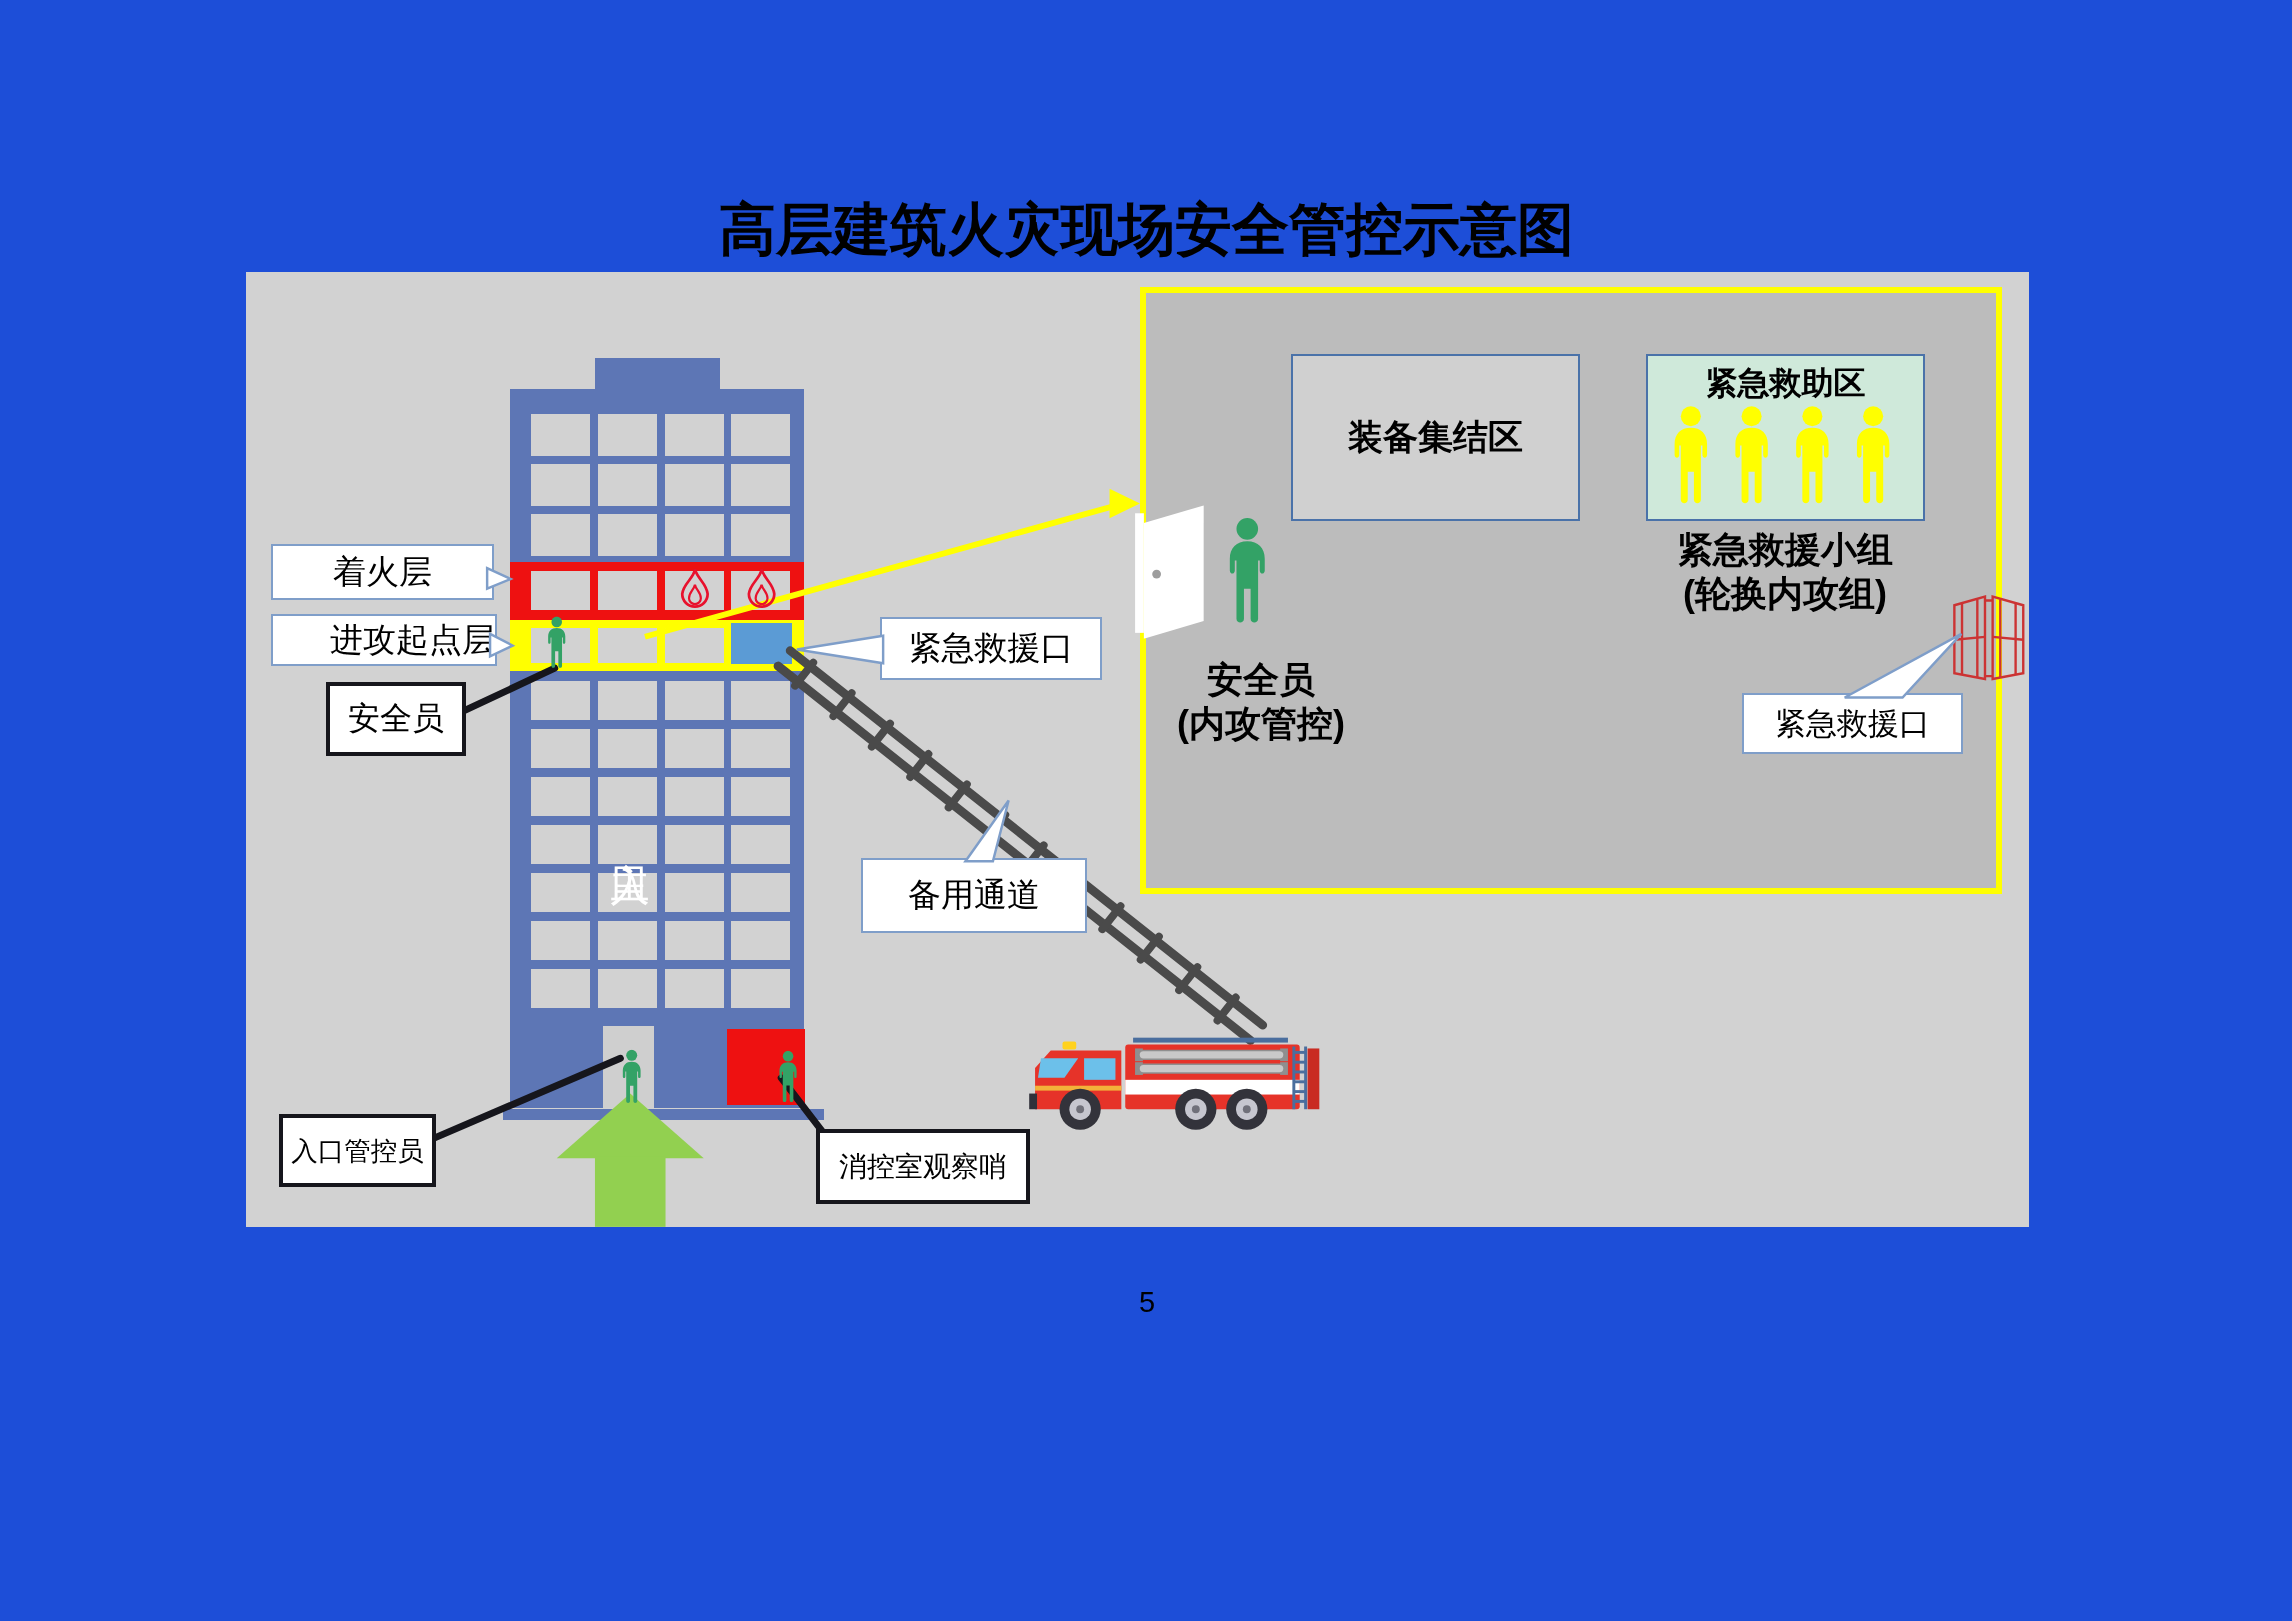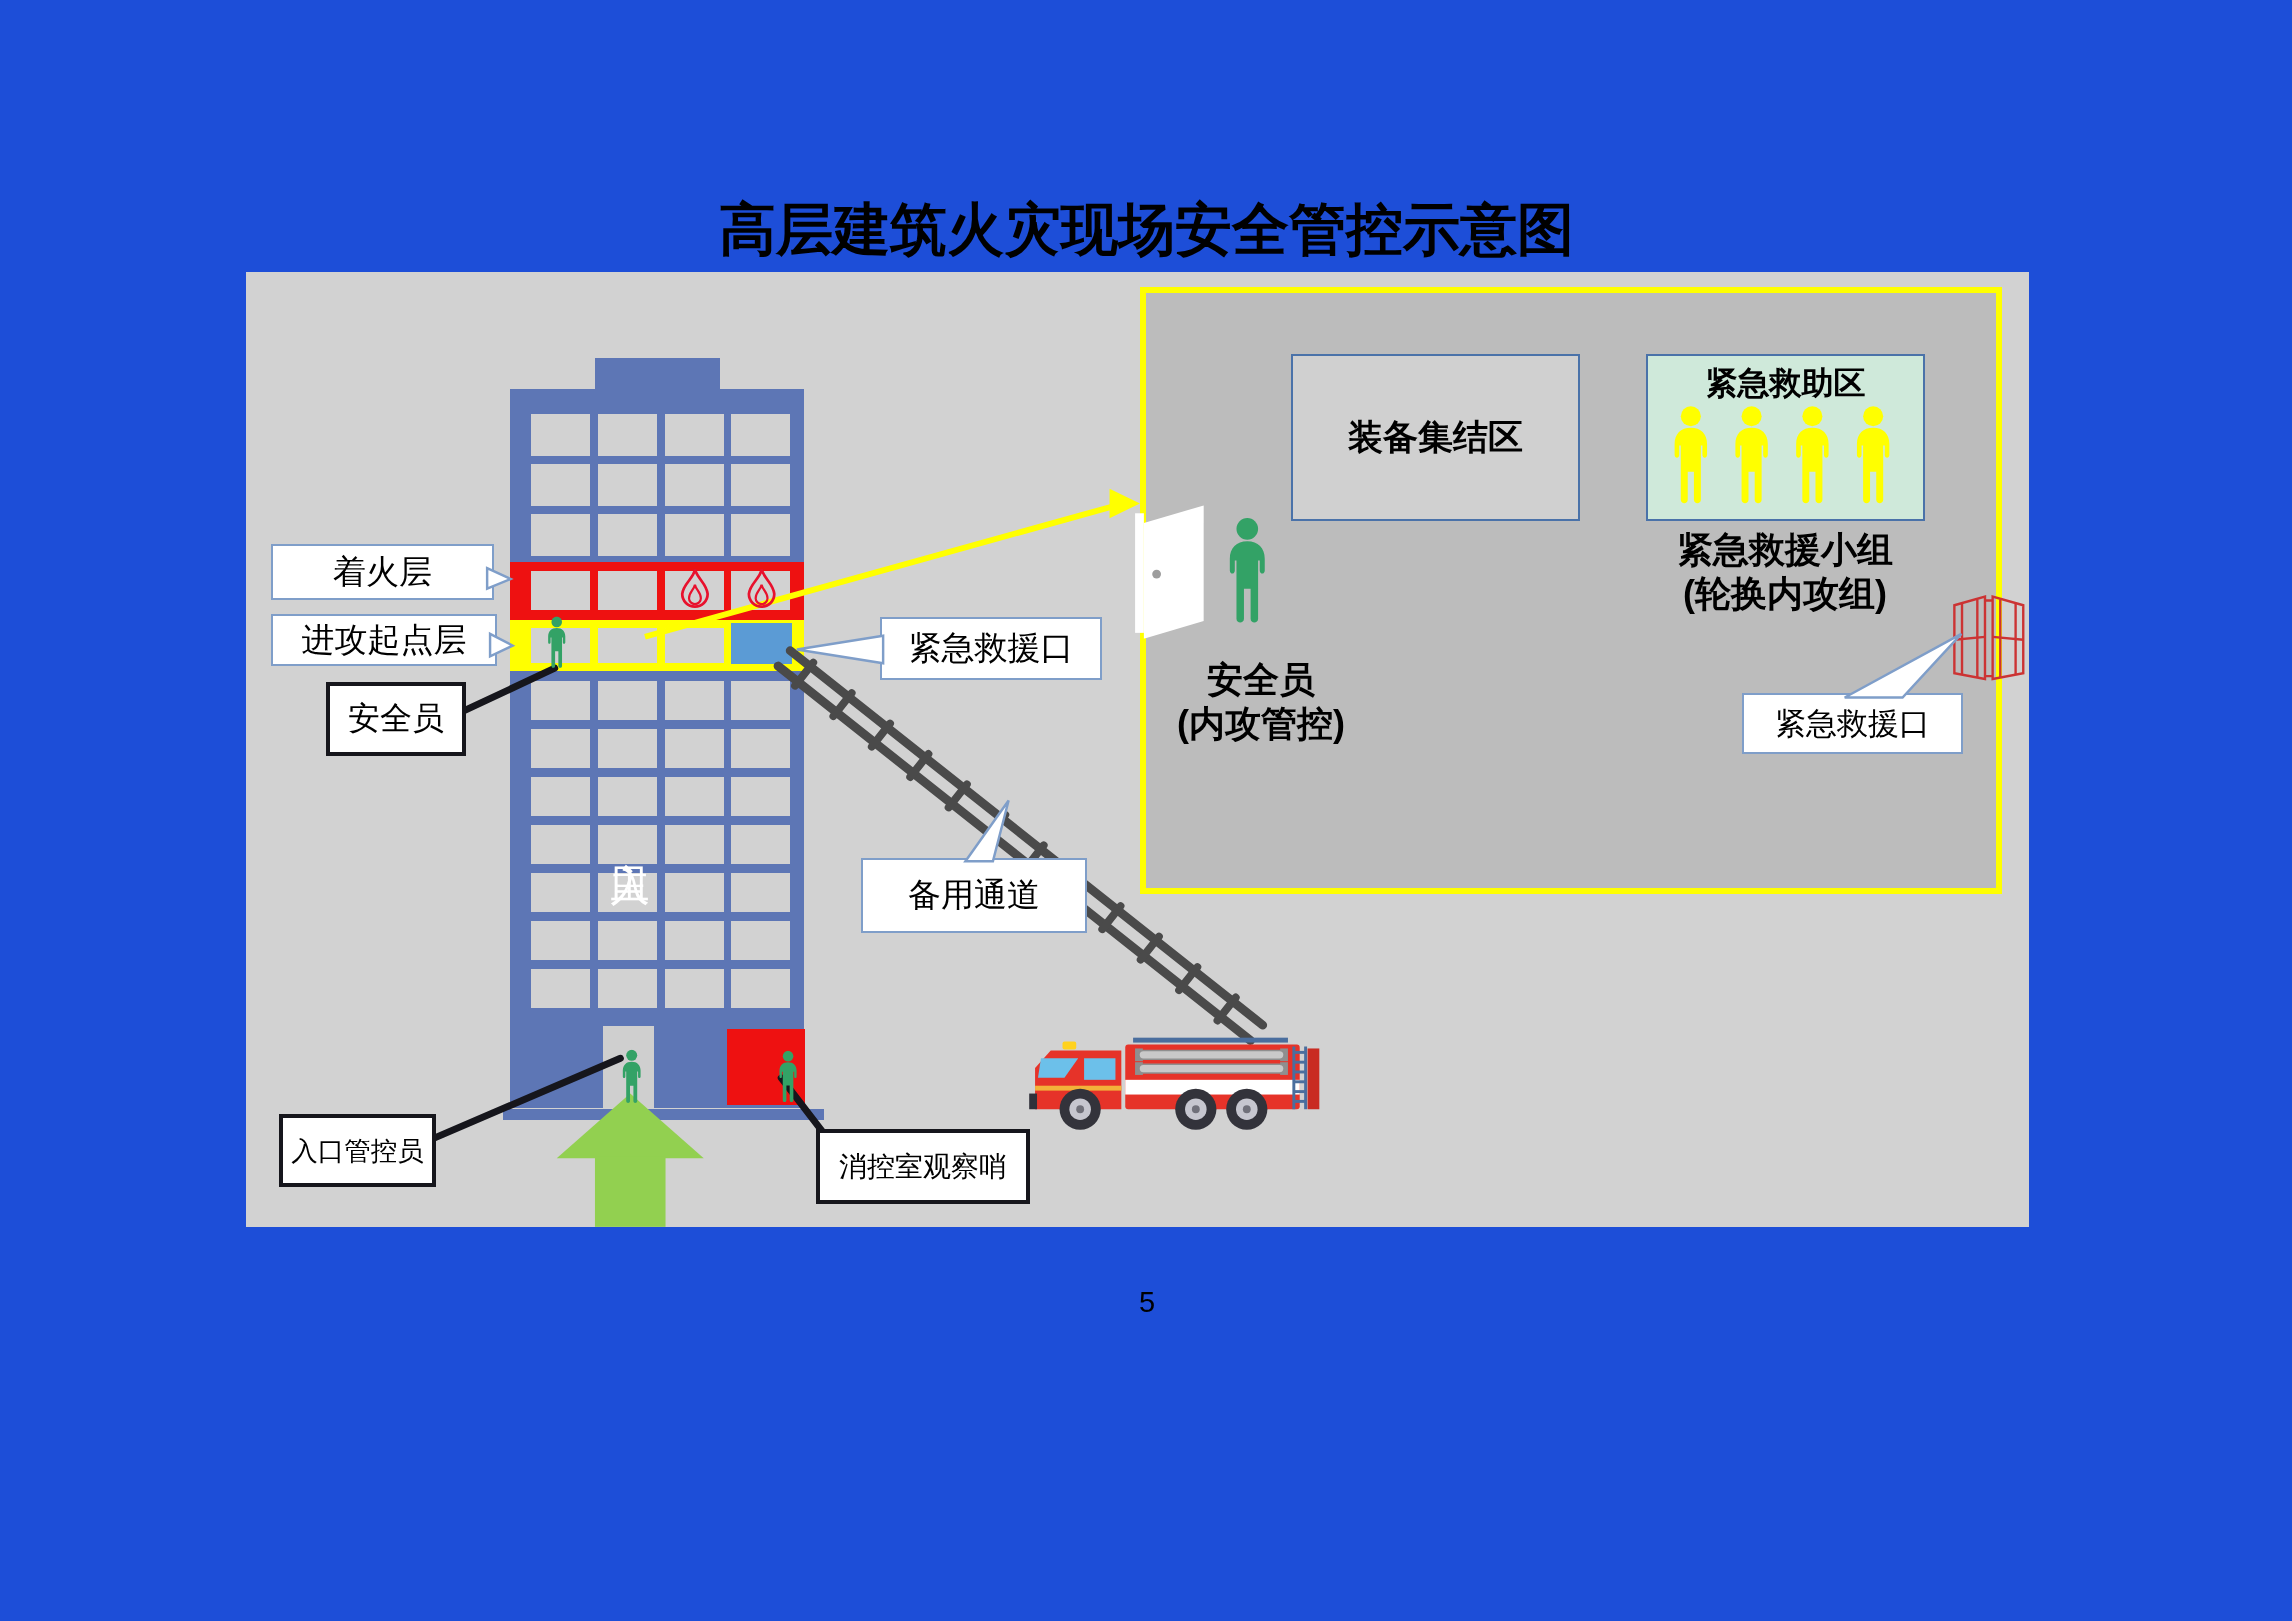--- a/index.html
+++ b/index.html
@@ -207,21 +207,21 @@
       <polygon points="500,647 523,659 500,670"></polygon>
       <polygon points="901,649 813,663 901,677"></polygon>
       <polygon points="985,879 1029,817 1013,879"></polygon>
       <polygon points="1882,712 2001,647 1941,712"></polygon>
     </g>
   </svg>
 
   <div class="callout" style="left:271px;top:544px;width:219px;height:52px;">
     <span>着火层</span>
   </div>
-  <div class="callout" style="left:271px;top:614px;width:222px;height:48px;">
+  <div class="callout" style="left:271px;top:614px;width:222px;height:48px;justify-content:flex-end;">
     <span>进攻起点层</span>
   </div>
   <div class="callout" style="left:880px;top:617px;width:218px;height:59px;">
     <span>紧急救援口</span>
   </div>
   <div class="callout" style="left:861px;top:858px;width:222px;height:71px;">
     <span>备用通道</span>
   </div>
   <div class="callout" style="left:1742px;top:693px;width:217px;height:57px;font-size:31px;">
     <span>紧急救援口</span>

